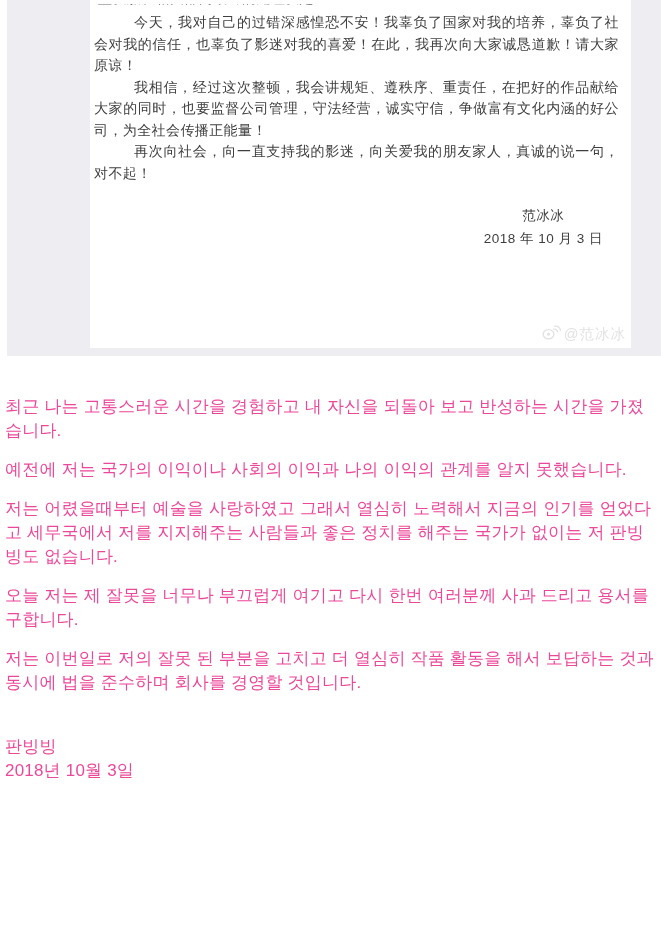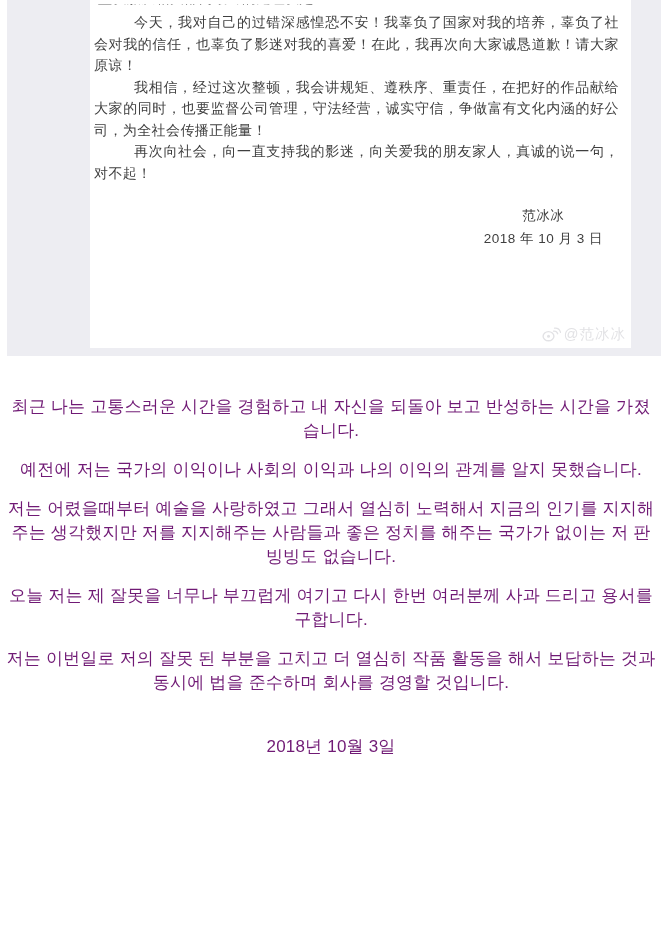--- a/index.html
+++ b/index.html
@@ -69,41 +69,39 @@
     font-size: 13.5px;
     line-height: 23px;
     letter-spacing: 0.5px;
     margin-left: 29px;
   }
   .watermark {
     position: absolute;
     right: 5px;
     bottom: 4px;
     display: flex;
-    align-items: center;
     gap: 3px;
     color: #e2e2e5;
     font-size: 14.5px;
     letter-spacing: 1px;
     user-select: none;
   }
   .watermark svg { display: block; }
 
   
   .translation {
     position: absolute;
     left: 5px;
     right: 4px;
     top: 395px;
-    color: #701a75;
+    color: #ec4899;
     font-size: 17px;
     line-height: 24px;
     word-break: break-all;
     letter-spacing: 0.2px;
-    text-align: center;
   }
   .translation p {
     margin: 0 0 15px 0;
   }
   .trans-sign {
     margin-top: 40px;
     line-height: 24px;
   }
   .trans-sign div { display: block; }
 </style>
@@ -140,22 +138,23 @@
         </span>
         <span>@范冰冰</span>
       </div>
 
     </div>
   </div>
 
   <div class="translation">
     <p>최근 나는 고통스러운 시간을 경험하고 내 자신을 되돌아 보고 반성하는 시간을 가졌습니다.</p>
     <p>예전에 저는 국가의 이익이나 사회의 이익과 나의 이익의 관계를 알지 못했습니다.</p>
-    <p>저는 어렸을때부터 예술을 사랑하였고 그래서 열심히 노력해서 지금의 인기를 지지해주는 생각했지만 저를 지지해주는 사람들과 좋은 정치를 해주는 국가가 없이는 저 판빙빙도 없습니다.</p>
+    <p>저는 어렸을때부터 예술을 사랑하였고 그래서 열심히 노력해서 지금의 인기를 얻었다고 세무국에서 저를 지지해주는 사람들과 좋은 정치를 해주는 국가가 없이는 저 판빙빙도 없습니다.</p>
     <p>오늘 저는 제 잘못을 너무나 부끄럽게 여기고 다시 한번 여러분께 사과 드리고 용서를 구합니다.</p>
     <p>저는 이번일로 저의 잘못 된 부분을 고치고 더 열심히 작품 활동을 해서 보답하는 것과 동시에 법을 준수하며 회사를 경영할 것입니다.</p>
 
     <div class="trans-sign">
+      <div>판빙빙</div>
       <div>2018년 10월 3일</div>
     </div>
   </div>
 
 </div>
 
 </body></html>

